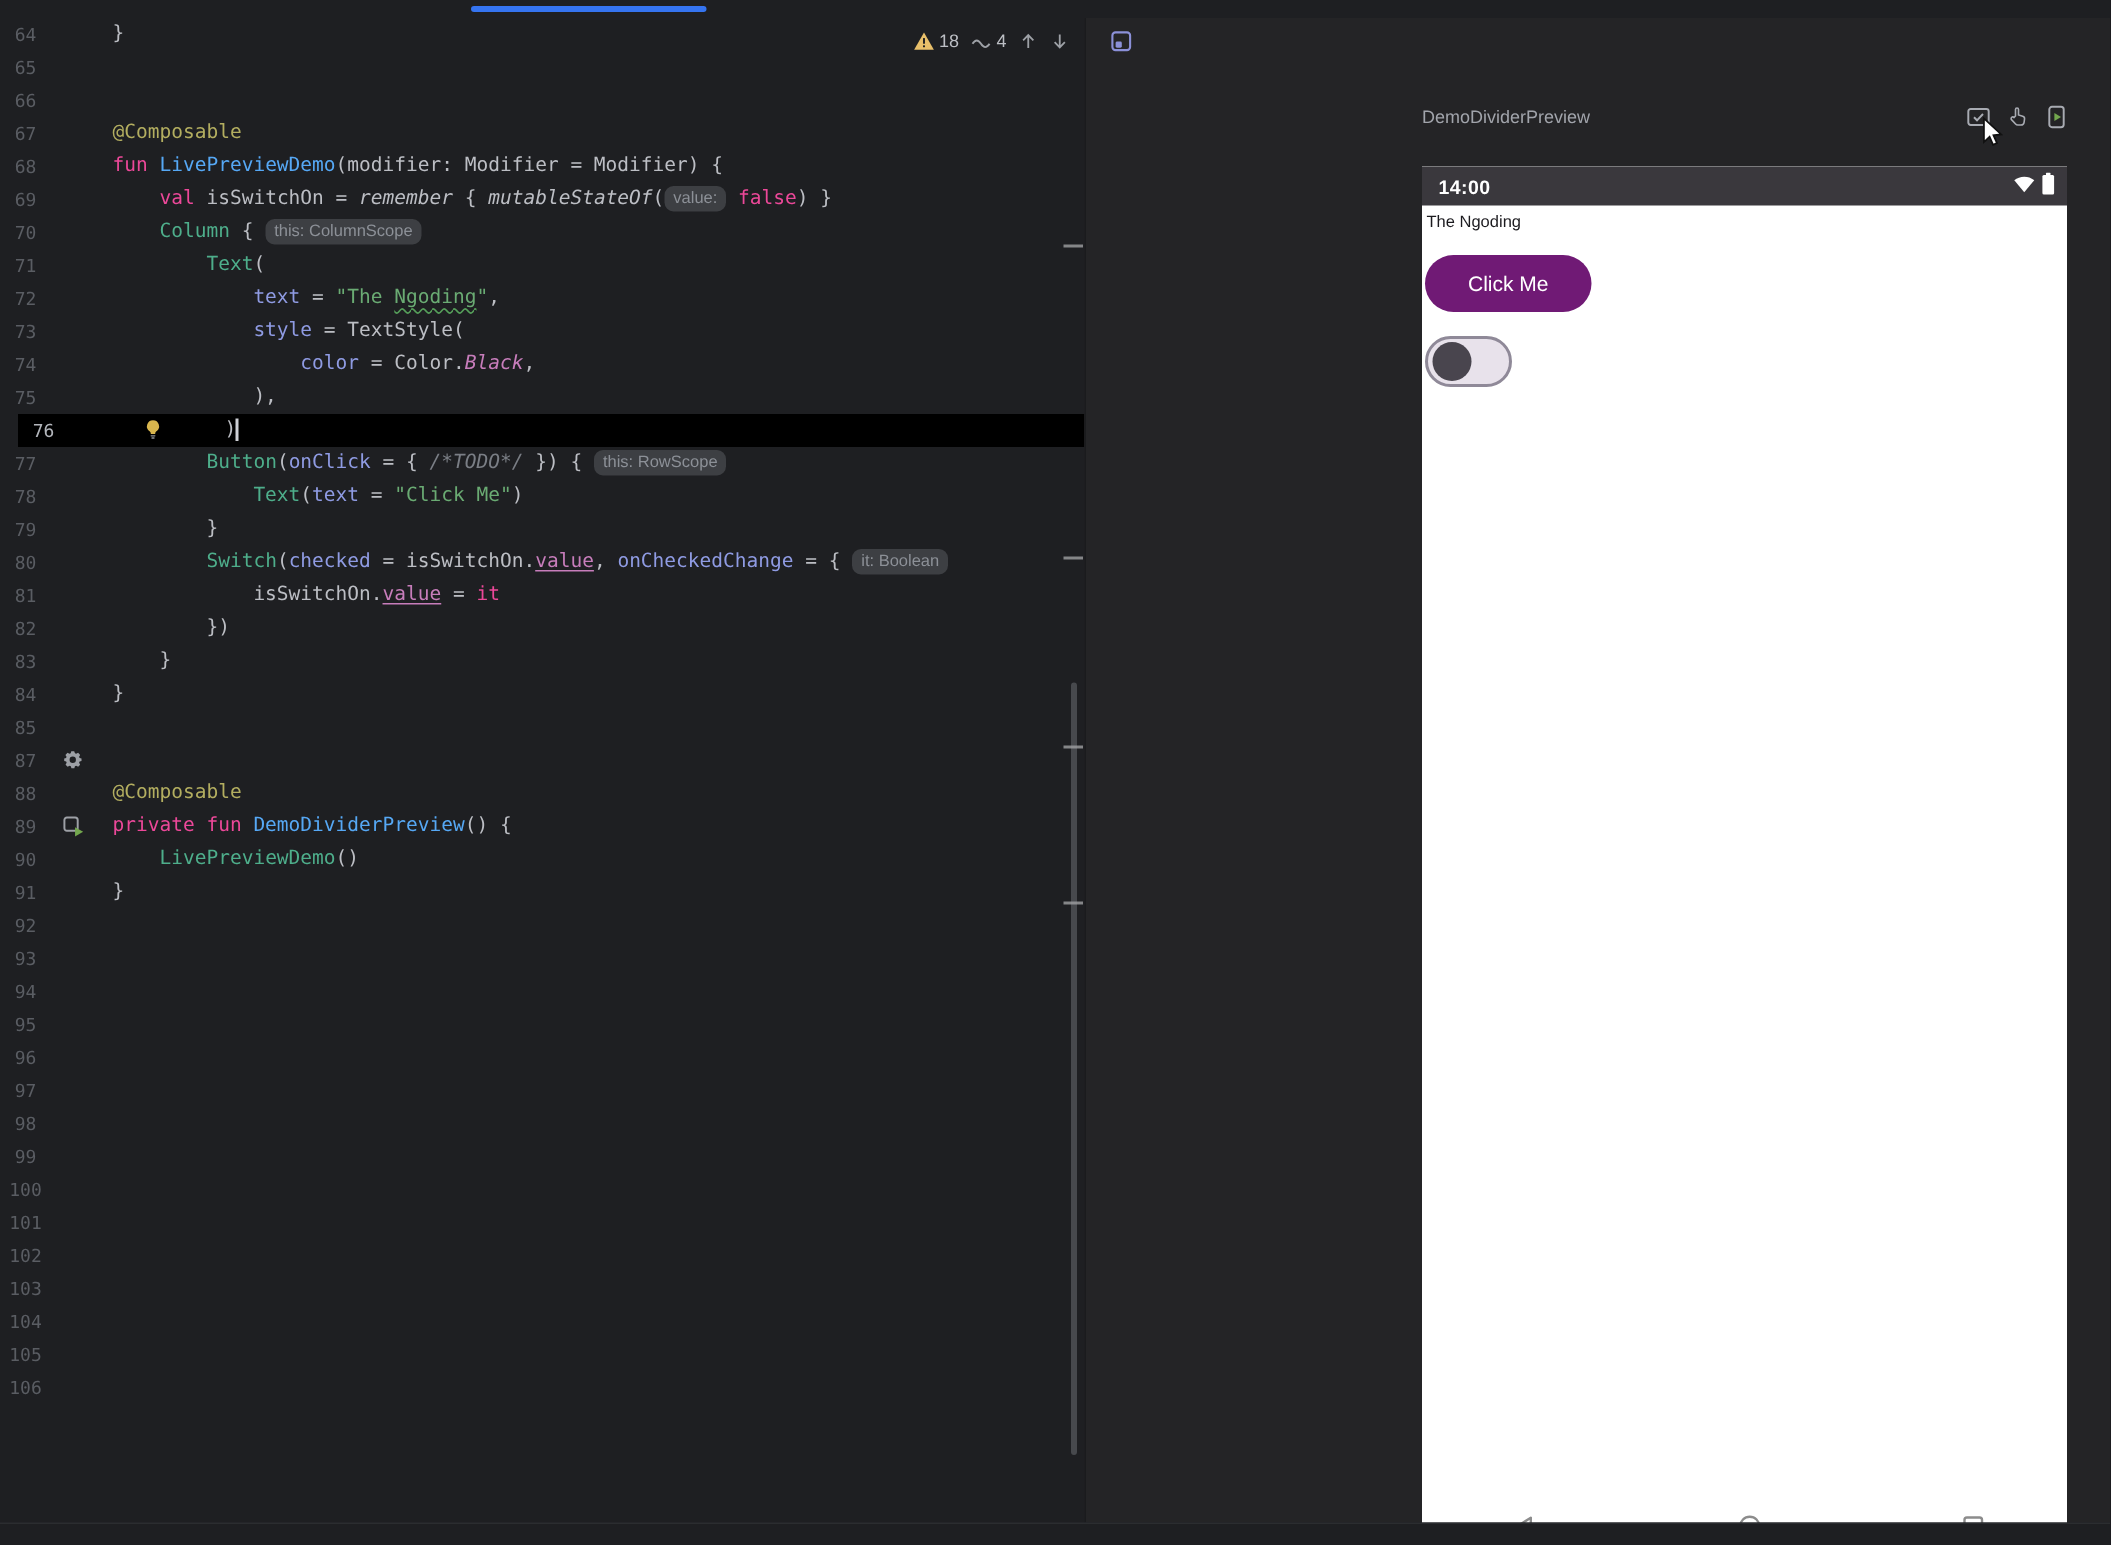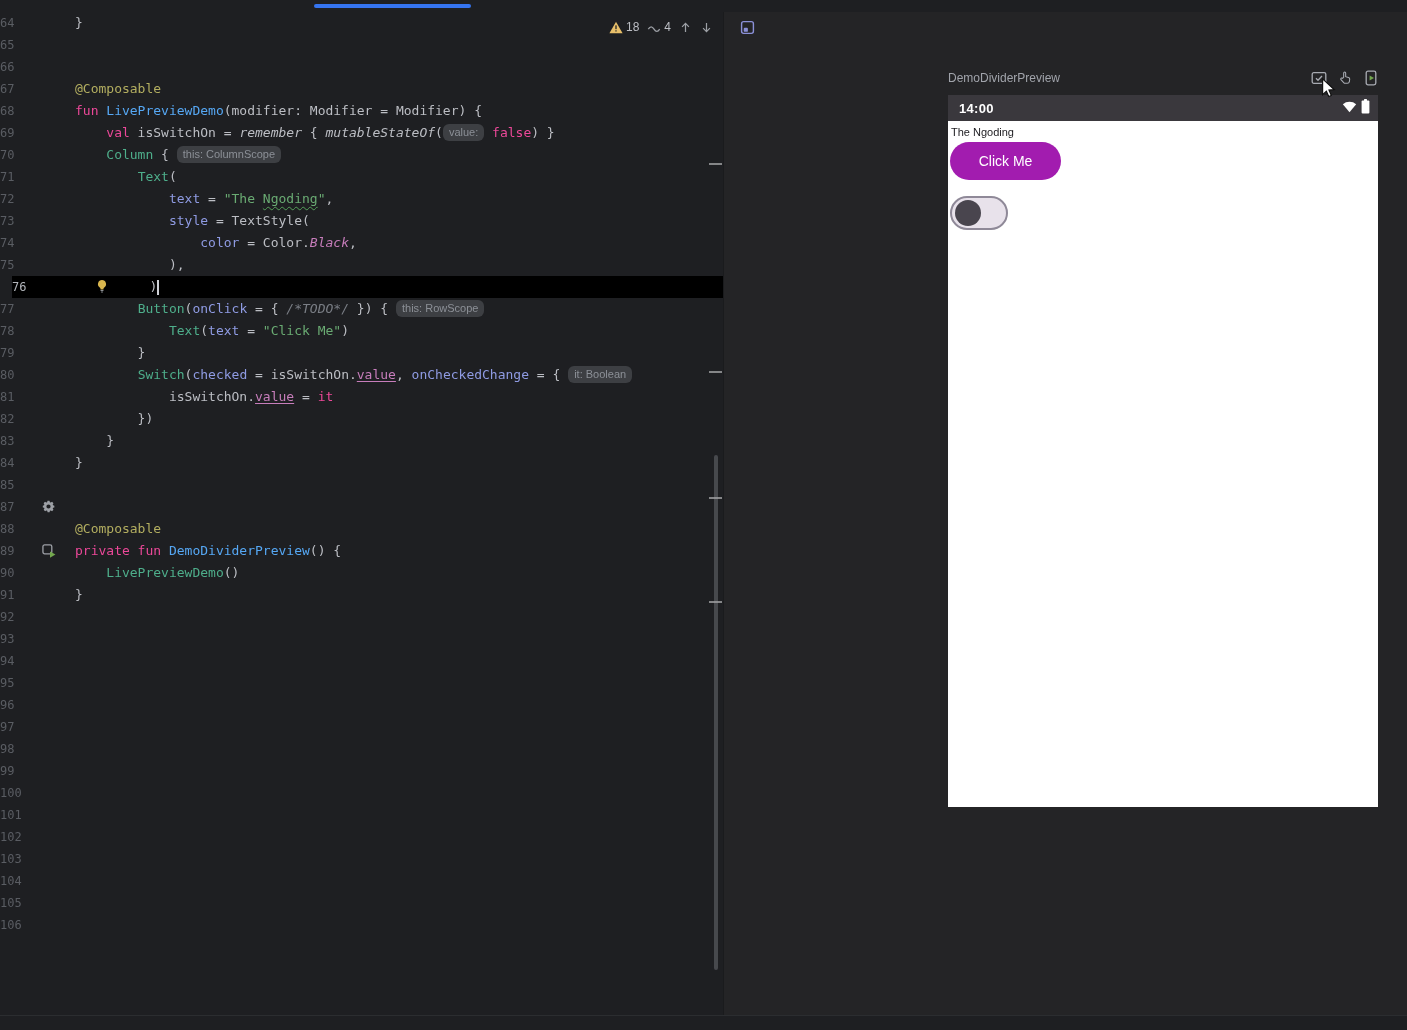--- a/index.html
+++ b/index.html
@@ -10,21 +10,21 @@
   
   .top-strip { position:absolute; left:0; top:0; width:1407px; height:12px; background:#1E1F22; }
   .tab-indicator { position:absolute; left:314px; top:4px; width:157px; height:4px; border-radius:2px; background:#3574F0; }
 
   
   .editor { position:absolute; left:0; top:12px; width:723px; height:1003px; background:#1E1F22; overflow:hidden; }
   .code-lines { position:absolute; left:0; top:0; width:100%; }
   .code-line { display:flex; height:22px; line-height:22px; position:relative;
                font-family:"DejaVu Sans Mono", monospace; font-size:13px; white-space:pre; }
   .code-line.active { background:#000000;margin-left:12px; }
-  .ln { width:34px; text-align:left; color:#5A5D63; font-size:12px; flex:none; }
+  .ln { width:34px; text-align:center; color:#5A5D63; font-size:12px; flex:none; }
   .code-line.active .ln { color:#B2B5BB; }
   .slot { width:41px; flex:none; position:relative; }
   .slot svg { position:absolute; left:8px; top:4px; }
   .slot.bulb svg { left:49px; top:3px; }
   .code-text { flex:1 1 auto; }
 
   .t-d  { color:#BCBEC4; }
   .t-k  { color:#ec4899; }
   .t-f  { color:#56A8F5; }
   .t-c  { color:#4EAE8B; }
@@ -54,29 +54,29 @@
 
   
   .right-panel { position:absolute; left:723px; top:12px; width:684px; height:1003px; background:#242426; border-left:1px solid #1A1B1D; }
   .panel-tab-icon { position:absolute; left:16px; top:8px; width:16px; height:16px; }
   .preview-title { position:absolute; left:224px; top:59px; font-size:12px; color:#A1A4AB; }
   .preview-toolbar { position:absolute; left:587px; top:58px; display:flex; gap:10px; align-items:center; }
   .preview-toolbar .tb-btn { width:16px; height:16px; display:block; }
   .mouse-cursor { position:absolute; left:597px; top:66px; z-index:9; pointer-events:none; }
 
   
-  .device { position:absolute; left:224px; top:83px; width:430px; height:712px; background:#FFFFFF; overflow:hidden; }
+  .device { position:absolute; left:224px; top:99px; width:430px; height:920px; background:#FFFFFF; overflow:hidden; }
   .statusbar { position:absolute; left:0; top:0; width:100%; height:26px; background:#3A383D;
                display:flex; align-items:center; color:#FFFFFF; font-size:13px; font-weight:bold; padding:0 8px 0 11px; }
   .statusbar .time { flex:1 1 auto; letter-spacing:.3px; }
   .statusbar .sicons { display:flex; align-items:center; gap:4px; }
   .device-content { position:absolute; left:0; top:26px; width:100%; }
   .device-text { color:#1C1B1F; font-size:11px; margin:5px 0 0 3px; }
-  .click-btn { display:block; margin:4px 0 0 2px; width:111px; height:38px; border:none; border-radius:19px;
-               background:#a21caf; color:#FFFFFF; font-size:14px; font-family:"Liberation Sans", sans-serif; cursor:pointer; }
+  .click-btn { display:block; margin:16px 0 0 2px; width:111px; height:38px; border:none; border-radius:19px;
+               background:#701a75; color:#FFFFFF; font-size:14px; font-family:"Liberation Sans", sans-serif; cursor:pointer; }
   .m3-switch { margin:16px 0 0 2px; width:58px; height:34px; border-radius:17px; background:#E8E2EB;
                border:2px solid #8F8998; position:relative; cursor:pointer; }
   .m3-thumb { position:absolute; left:3px; top:2px; width:26px; height:26px; border-radius:50%; background:#49454E; }
   .navbar { position:absolute; left:0; top:898px; width:100%; height:22px; }
   .nav-ic { position:absolute; top:0; width:17px; height:17px; }
   .nav-back { left:60px; } .nav-home { left:210px; } .nav-recents { left:359px; }
 
   
   .bottom-strip { position:absolute; left:0; top:1015px; width:1407px; height:15px; background:#1E1F22; border-top:1px solid #2B2D30; }
 </style>

